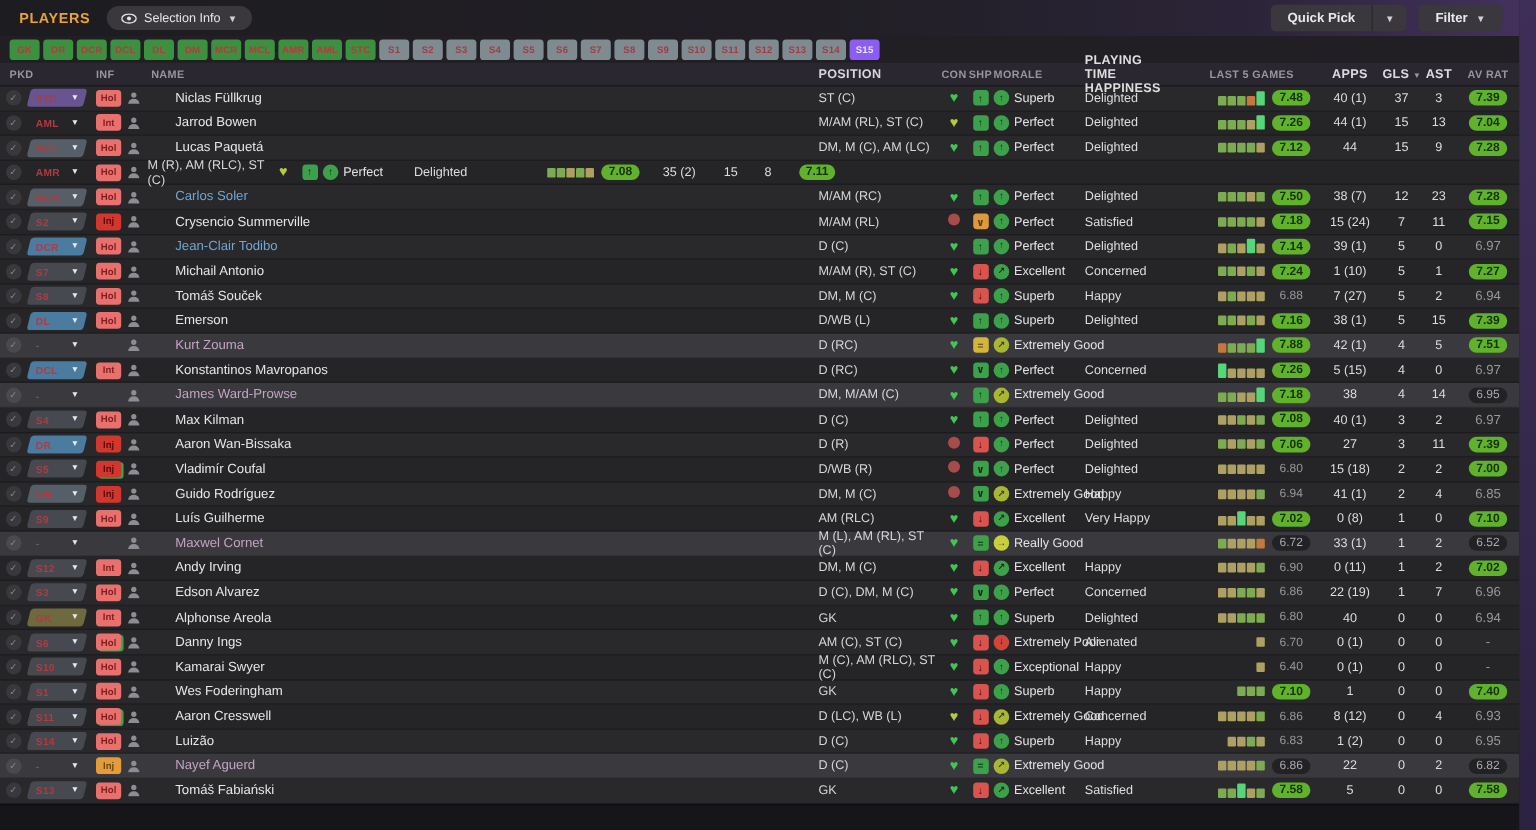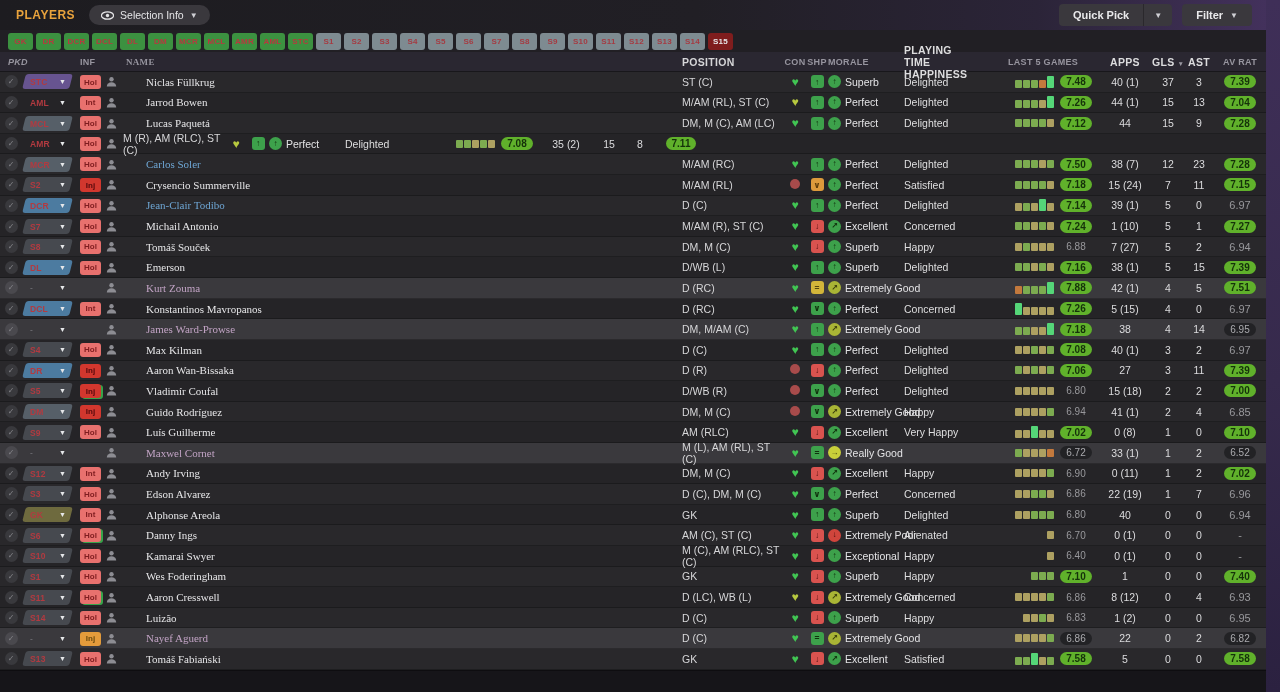--- a/index.html
+++ b/index.html
@@ -23,33 +23,33 @@
   .btn-group .seg.chev{padding:0 10px;font-weight:normal;}
   .chev-glyph{font-size:8px;color:#cfcfd4;}
   .eye{width:13px;height:9px;display:inline-block;}
 
   
   .tabbar{height:22px;display:flex;align-items:center;gap:3px;padding:0 0 0 8px;background:#211f24;}
   .tab-box{width:25px;height:17px;border-radius:3px;display:flex;align-items:center;justify-content:center;
     font-size:8px;font-weight:bold;cursor:pointer;letter-spacing:.2px;}
   .tab-start{background:#3c9140;color:#b6393f;}
   .tab-sub{background:#7e8b91;color:#a53b42;}
-  .tab-empty{background:#7f1d1d;color:#e8e8ea;}
+  .tab-empty{background:#8b5cf6;color:#e8e8ea;}
 
   
   .thead{height:20px;display:flex;align-items:center;background:#2a2731;border-bottom:1px solid #18171b;
     color:#97959f;font-size:9px;font-weight:bold;letter-spacing:.3px;}
   .tbody{height:598px;}
 
   
   .c-check{width:22px;flex:none;display:flex;justify-content:center;}
   .c-pkd{width:54px;flex:none;padding-left:2px;}
   .c-inf{width:30px;flex:none;padding-left:4px;}
   .c-face{width:17px;flex:none;display:flex;align-items:center;}
-  .c-name{flex:1;min-width:0;padding-left:3px;font-family:Liberation Serif, serif;}
+  .c-name{flex:1;min-width:0;padding-left:3px;}
   .c-pos{width:102px;flex:none;}
   .c-con{width:22px;flex:none;text-align:center;}
   .c-shp{width:22px;flex:none;display:flex;justify-content:center;}
   .c-morale{width:76px;flex:none;display:flex;align-items:center;gap:4px;}
   .c-pth{width:76px;flex:none;}
   .c-l5g{width:90px;flex:none;display:flex;align-items:center;margin-left:28px;}
   .c-apps{width:54px;flex:none;text-align:center;}
   .c-gls{width:32px;flex:none;text-align:center;}
   .c-ast{width:30px;flex:none;text-align:center;}
   .c-avr{width:52px;flex:none;text-align:center;}
@@ -172,21 +172,21 @@
         <div class="tab-box tab-sub">S10</div>
         <div class="tab-box tab-sub">S11</div>
         <div class="tab-box tab-sub">S12</div>
         <div class="tab-box tab-sub">S13</div>
         <div class="tab-box tab-sub">S14</div>
         <div class="tab-box tab-empty">S15</div>
       </div>
 
     <div class="thead">
       <span class="c-check" style="width:8px;"></span>
-      <span style="width:68px;flex:none;font-style:italic;">PKD</span>
+      <span style="width:68px;flex:none;">PKD</span>
       <span class="c-inf">INF</span>
       <span class="c-face"></span>
       <span class="c-name">NAME</span>
       <span class="c-pos">POSITION</span>
       <span class="c-con">CON</span>
       <span class="c-shp">SHP</span>
       <span class="c-morale">MORALE</span>
       <span class="c-pth">PLAYING TIME HAPPINESS</span>
       <span class="c-l5g">LAST 5 GAMES</span>
       <span class="c-apps">APPS</span>

